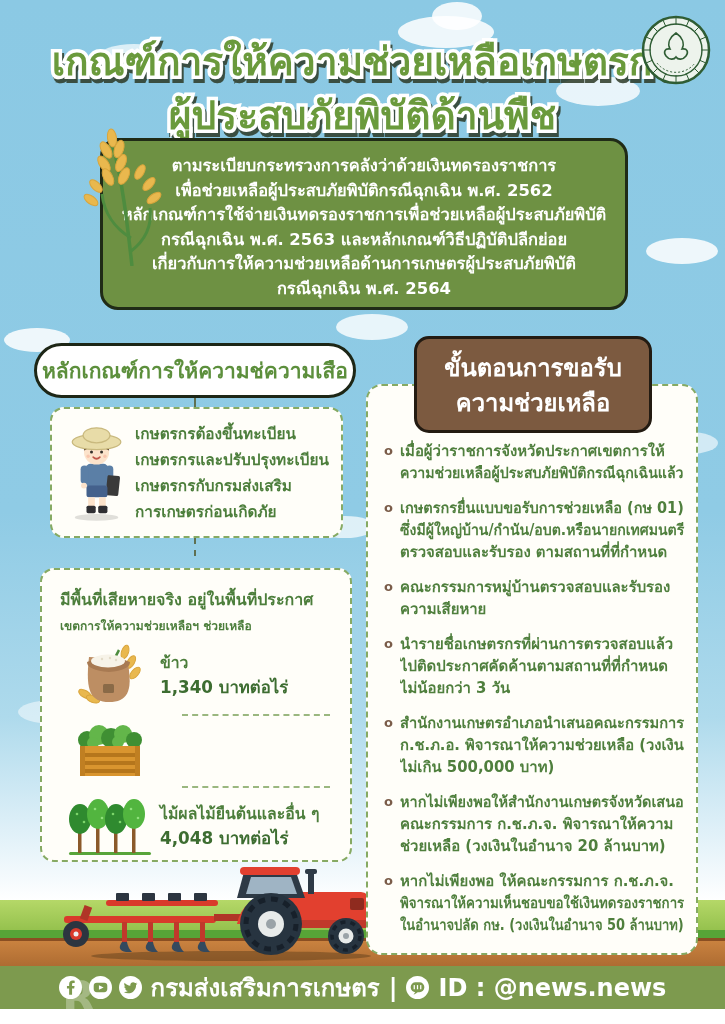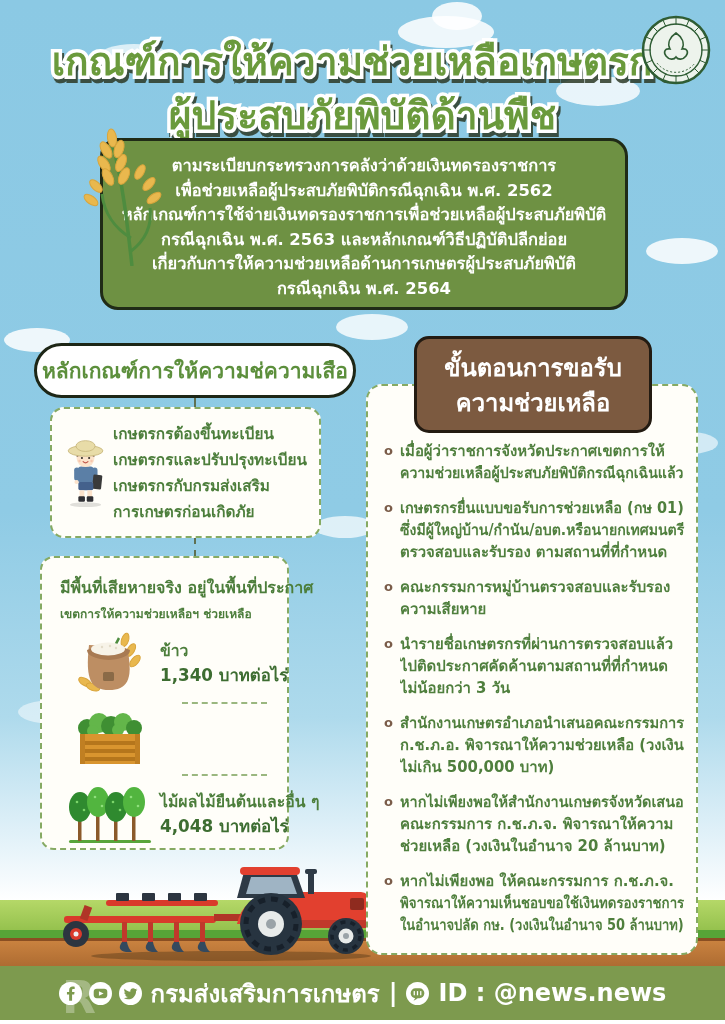--- a/index.html
+++ b/index.html
@@ -36,24 +36,24 @@
   .pill{
     position:absolute; left:34px; top:343px; width:322px; height:55px;
     background:#fff; border:3.5px solid #1D2616; border-radius:30px;
     display:flex; align-items:center; justify-content:center; z-index:2;
   }
   .pill span{ color:#5C8F3C; font-weight:800; font-size:21px; white-space:nowrap; }
   .vconn{ position:absolute; width:0; border-left:2.5px dashed #5E7052; z-index:1; }
   .card{
     position:absolute; background:#FFFEF9; border:2.5px dashed #86AA63; border-radius:14px; z-index:2;
   }
-  .card1{ left:50px; top:407px; width:271px; height:131px; display:flex; align-items:center; padding:6px 10px 6px 6px; }
+  .card1{ left:50px; top:407px; width:293px; height:131px; display:flex; align-items:center; padding:6px 10px 6px 6px; }
   .card1 .txt{ flex:1; }
   .gline{ color:#4C7E3B; font-weight:700; font-size:15.5px; line-height:26px; white-space:nowrap; }
-  .card2{ left:40px; top:556px; width:249px; height:294px; padding:16px 10px 8px 18px; }
+  .card2{ left:40px; top:568px; width:312px; height:294px; padding:16px 10px 8px 18px; }
   .rate-row{ display:flex; align-items:center; margin-top:2px; }
   .rate-ico{ width:100px; display:flex; justify-content:center; flex:none; }
   .rate-label{ color:#4C7E3B; font-weight:700; font-size:16px; line-height:24px; white-space:nowrap; }
   .rate-amount{ color:#3D6D31; font-weight:800; font-size:17px; line-height:25px; white-space:nowrap; }
   .rate-sep{ border-top:2.5px dashed #9AB77F; margin:6px 10px 6px 122px; }
 
   
   .panel{
     position:absolute; left:366px; top:384px; width:332px; height:571px;
     background:#FFFEF9; border:2.5px dashed #86AA63; border-radius:16px;
@@ -72,21 +72,21 @@
 
   
   .scene{ position:absolute; left:0; z-index:2; }
   .grass-light{ top:900px; width:725px; height:32px; background:linear-gradient(180deg,#B5D868,#93C04C); }
   .grass-dark{ top:930px; width:725px; height:9px; background:#57A437; }
   .soil{ top:938px; width:725px; height:30px; background:linear-gradient(180deg,#C9823F,#AC6A31); border-top:3px solid #8A4E22; }
   .bushes{ top:864px; }
   .tractor{ position:absolute; left:46px; top:864px; z-index:3; }
 
   
-  .footer-bar{ position:absolute; left:0; top:966px; width:725px; height:54px; background:#7D9A4E; z-index:6; }
+  .footer-bar{ position:absolute; left:0; top:966px; width:725px; height:43px; background:#7D9A4E; z-index:6; }
   .footer-row{ position:absolute; inset:0; display:flex; align-items:center; justify-content:center; gap:9px; }
   .footer-txt{ color:#fff; font-weight:800; font-size:24px; white-space:nowrap; }
   .r-mark{ position:absolute; left:62px; top:6px; font-size:44px; font-weight:800; color:rgba(255,255,255,.3); }
   .soc{ display:flex; gap:7px; align-items:center; }
 </style>
 </head>
 <body>
 
 <div class="canvas">
 

